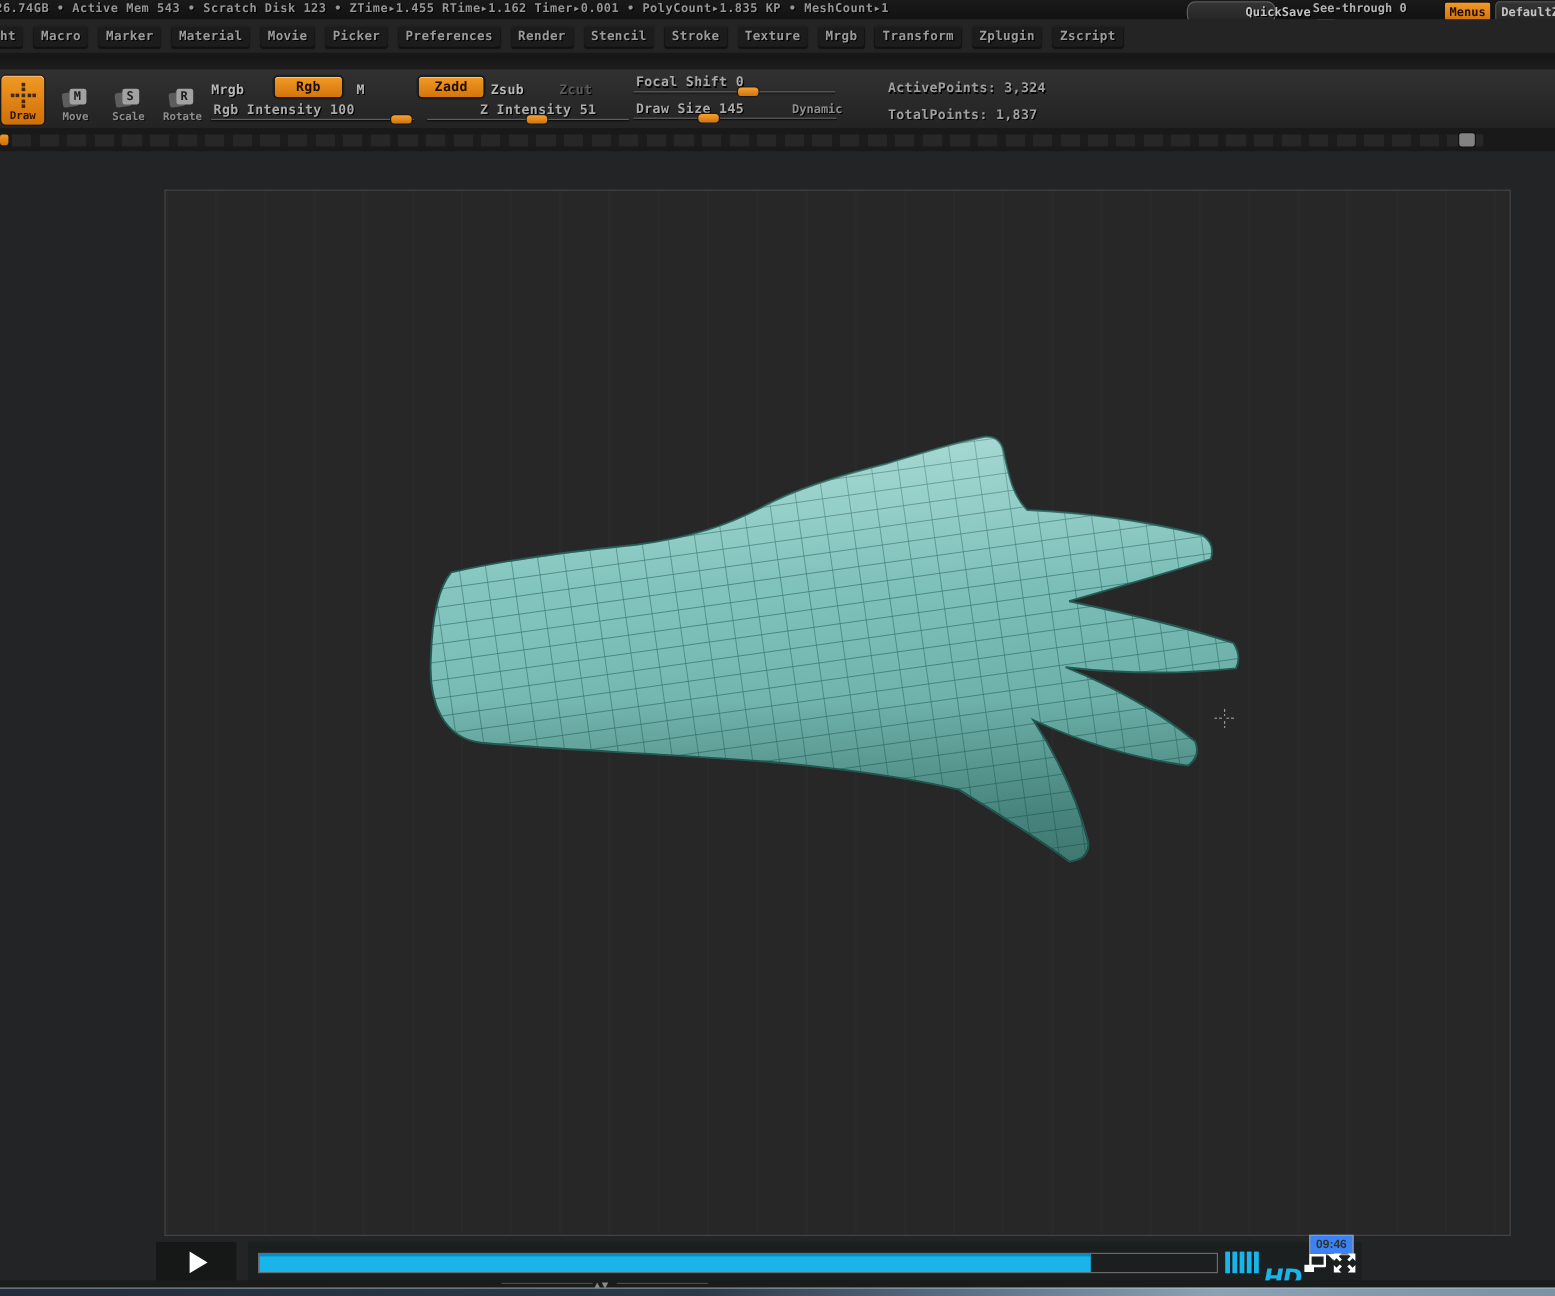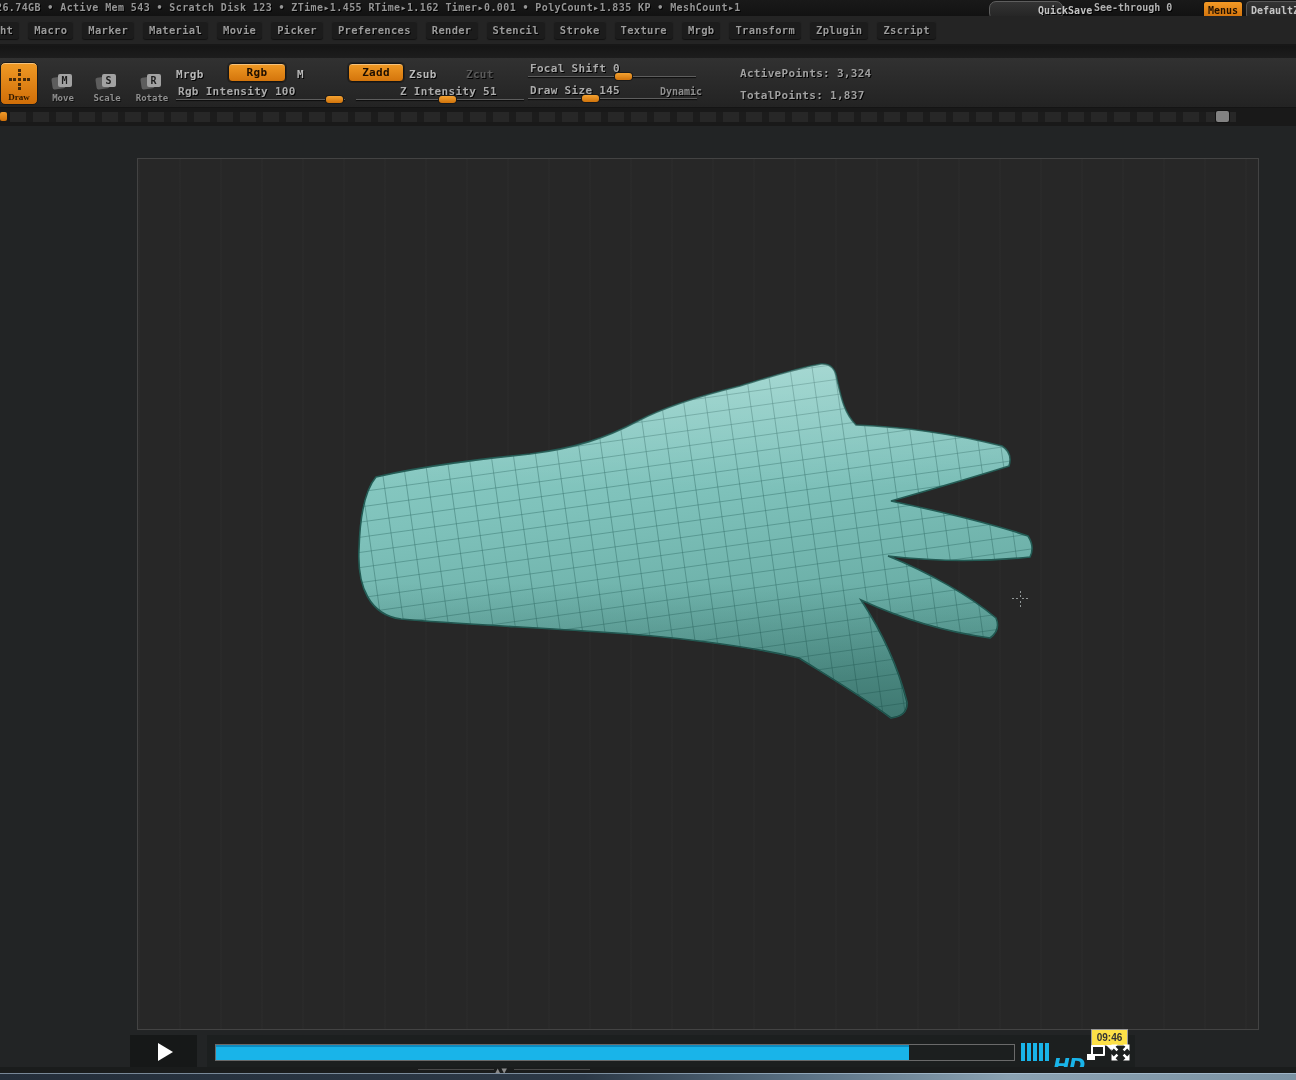--- a/index.html
+++ b/index.html
@@ -44,21 +44,21 @@
 
   
   .toolbar { position:absolute; left:0; top:58px; width:1296px; height:50px;
              background:linear-gradient(#313131,#232323); border-bottom:1px solid #141414; }
   .tool { position:absolute; top:4px; width:38px; height:43px; border-radius:5px;
           display:flex; flex-direction:column; align-items:center; justify-content:flex-end;
           padding-bottom:2px; }
   .tool.active { background:linear-gradient(#f09a25,#d06e08); border:1px solid #191919;
                  box-shadow:inset 0 1px 0 rgba(255,255,255,.4); }
   .tool-label { font:bold 9px "DejaVu Sans Mono",monospace; color:#8f8f8f; text-shadow:1px 1px 0 #111; }
-  .tool.active .tool-label { color:#2a1600; text-shadow:none;font-family:Liberation Serif, serif; }
+  .tool.active .tool-label { color:#2a1600; text-shadow:none; }
   .draw-icon { position:relative; width:19px; height:19px; margin-bottom:3px; }
   .draw-icon i { position:absolute; left:8px; top:8px; width:3px; height:3px; background:#45290a;
                  box-shadow:0 -5px #45290a,0 -9px #45290a,0 5px #45290a,0 9px #45290a,
                             -5px 0 #45290a,-9px 0 #45290a,5px 0 #45290a,9px 0 #45290a; }
   .stack-icon { position:relative; width:17px; height:16px; margin-bottom:3px; }
   .stack-icon::before { content:""; position:absolute; left:-3px; top:3px; width:13px; height:12px;
                         background:#5d5d5d; border-radius:2px; transform:rotate(-8deg); }
   .stack-badge { position:absolute; right:0; top:0; width:14px; height:13px; background:#a2a2a2;
                  border-radius:2px; color:#1c1c1c; font:bold 10px "DejaVu Sans Mono",monospace;
                  display:flex; align-items:center; justify-content:center; }
@@ -102,21 +102,21 @@
 
   
   .play-block { position:absolute; left:130px; top:1035px; width:67px; height:34px;
                 background:#161818; display:flex; align-items:center; justify-content:center; }
   .play-tri { width:0; height:0; border-left:15px solid #fff;
               border-top:9px solid transparent; border-bottom:9px solid transparent; margin-left:4px; }
   .bar-block { position:absolute; left:207px; top:1035px; width:928px; height:34px; background:#1c1f1f; }
   .track { position:absolute; left:8px; top:9px; width:800px; height:17px; border:1px solid #6a6a6a; }
   .track-fill { position:absolute; left:0; top:0; height:15px; background:#19b4e9;
                 border-top:2px solid #0d8cc0; }
-  .tooltip { position:absolute; left:884px; top:-6px; width:37px; height:17px; background:#fde047;
+  .tooltip { position:absolute; left:884px; top:-6px; width:37px; height:17px; background:#3b82f6;
              border:1px solid #9a9a9a; font:bold 10px "Liberation Sans",sans-serif; color:#333;
              display:flex; align-items:center; justify-content:center; }
   .tooltip::after { content:""; position:absolute; left:14px; bottom:-5px; border:5px solid transparent;
                     border-top-color:#fcfcfc; border-bottom:none; }
   .vol-bars { position:absolute; left:814px; top:8px; height:18px; display:flex; gap:2px; align-items:flex-end; }
   .vol-bars i { width:4px; height:18px; background:#19b4e9; }
   .hd-label { position:absolute; left:846px; top:5px; font:italic bold 20px "DejaVu Sans",sans-serif;
               color:#19b4e9; letter-spacing:-1px;margin-top:13px; }
   .resize-icon { position:absolute; left:880px; top:10px; width:18px; height:15px; }
   .resize-icon .ri-back { position:absolute; right:0; top:0; width:14px; height:11px;

